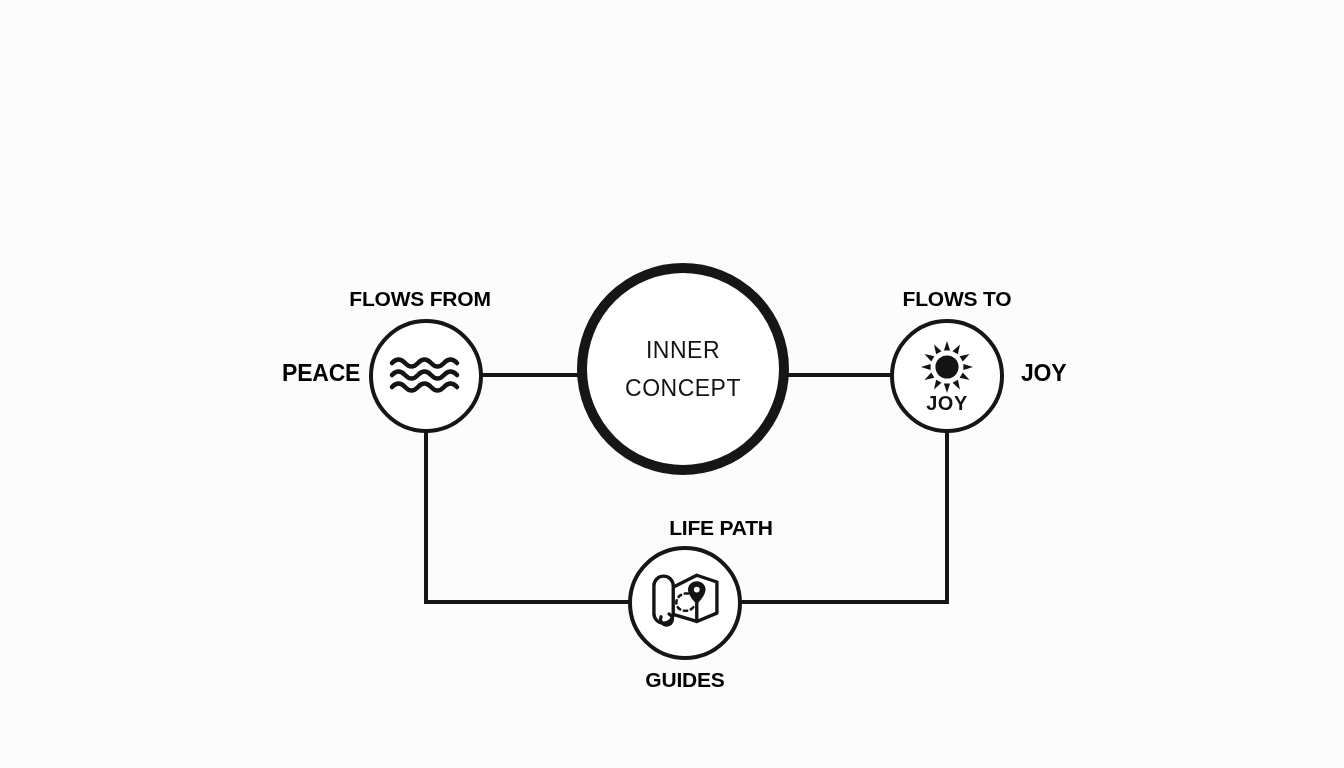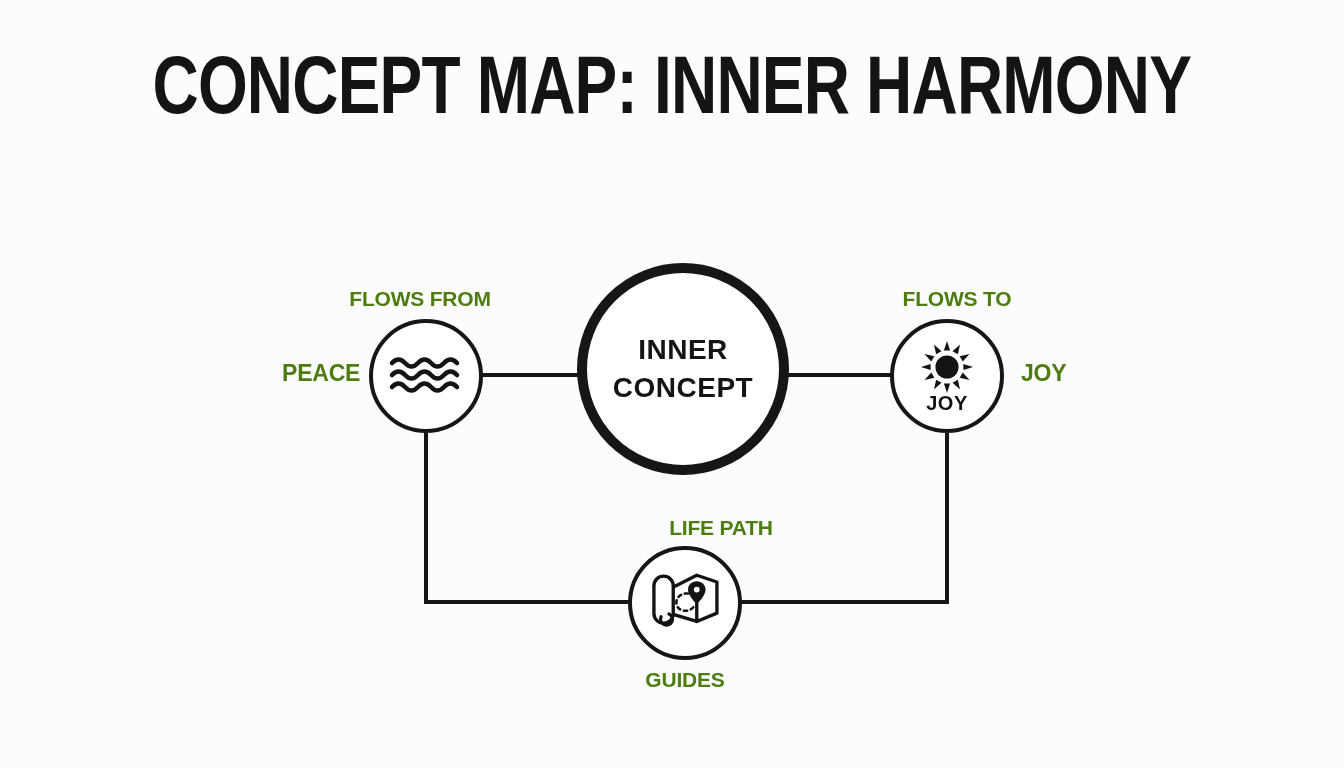--- a/index.html
+++ b/index.html
@@ -48,22 +48,22 @@
     align-items: center;
     justify-content: center;
   }
   .center-circle {
     left: 577px; top: 263px;
     width: 212px; height: 212px;
     border: 10px solid #161616;
     text-align: center;
   }
   .center-circle .node-text {
-    font-size: 28px;
-    font-weight: bold;
+    font-size: 23px;
+    font-weight: normal;
     line-height: 38px;
     letter-spacing: 0.5px;
   }
   .small-circle {
     width: 114px; height: 114px;
     border: 4px solid #161616;
   }
   .peace-circle { left: 369px; top: 319px; }
   .joy-circle   { left: 890px; top: 319px; flex-direction: column; padding-top: 2px; }
   .map-circle   { left: 628px; top: 546px; }
@@ -72,21 +72,21 @@
     font-size: 20px;
     font-weight: bold;
     margin-top: -2px;
     letter-spacing: 0.5px;
   }
 
   
   .lbl {
     position: absolute;
     font-weight: bold;
-    color: #4d7c0f;
+    color: #000000;
     white-space: nowrap;
     letter-spacing: -0.2px;
   }
   .lbl-relation { font-size: 21px; }
   .lbl-node     { font-size: 23px; }
   .centered     { transform: translateX(-50%); }
 
   .flows-from { left: 420px; top: 287px; }
   .leads-to   { left: 957px; top: 287px; }
   .life-path  { left: 685px; top: 516px; margin-left: 36px; }
@@ -94,23 +94,20 @@
   .peace-lbl  { left: 282px; top: 360px; }
   .joy-lbl    { left: 1021px; top: 360px; }
 
   svg { display: block; }
 </style>
 </head>
 <body>
 
 <div id="stage">
 
-  <div class="title-wrap">
-    <span>CONCEPT MAP: INNER HARMONY</span>
-  </div>
 
   <div class="edge" style="left:481px; top:373px; width:98px;  height:4px;"></div>
   <div class="edge" style="left:787px; top:373px; width:104px; height:4px;"></div>
   <div class="edge" style="left:424px; top:430px; width:4px;   height:174px;"></div>
   <div class="edge" style="left:424px; top:600px; width:206px; height:4px;"></div>
   <div class="edge" style="left:945px; top:430px; width:4px;   height:174px;"></div>
   <div class="edge" style="left:740px; top:600px; width:209px; height:4px;"></div>
 
   <div class="circle center-circle">
     <div class="node-text">

